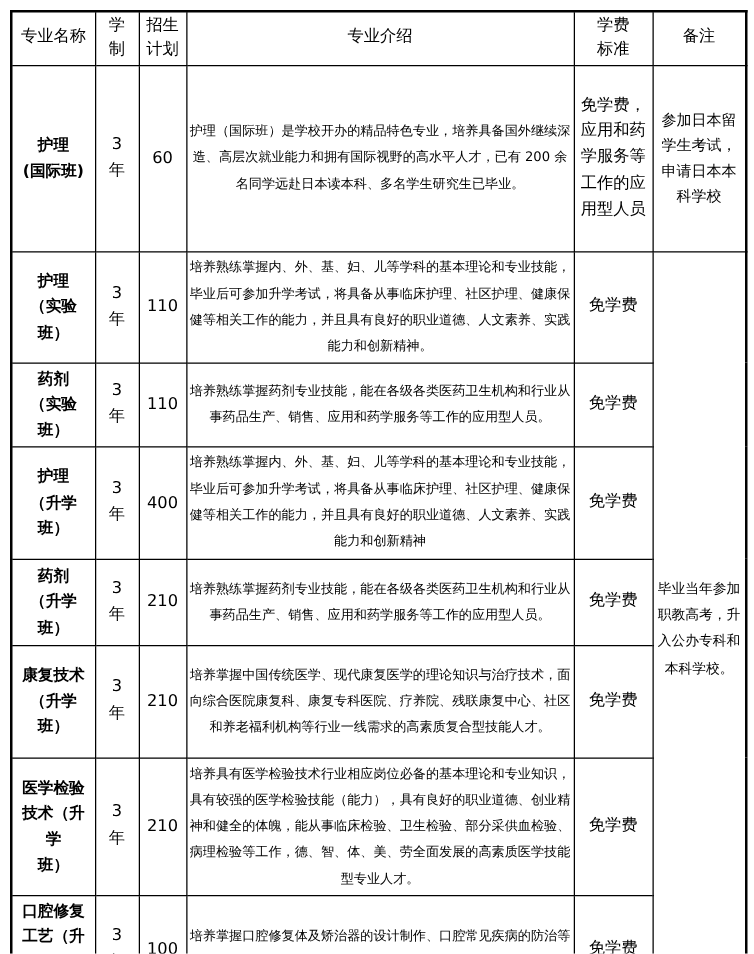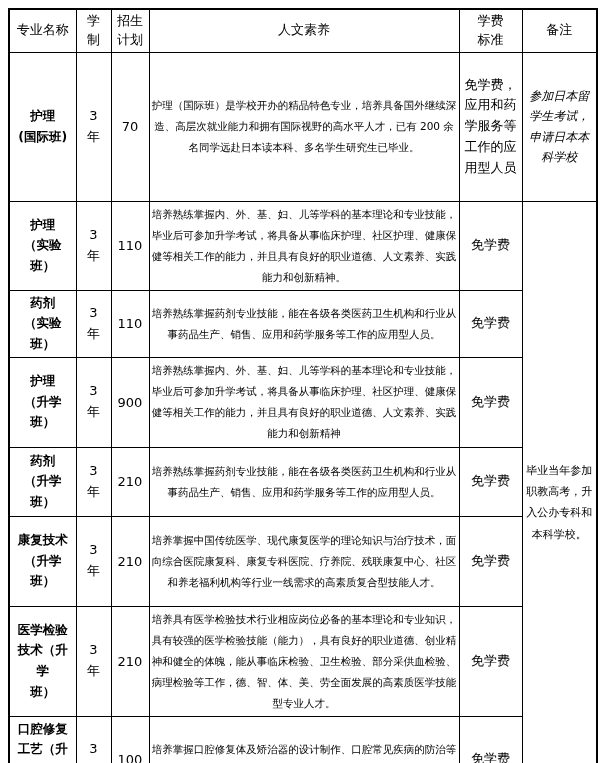--- a/index.html
+++ b/index.html
@@ -74,21 +74,20 @@
   td.tuition {
     font-size: 13px;
     line-height: 1.6;
     padding: 2px 10px;
   }
   td.remark-first {
     font-size: 12px;
     line-height: 1.7;
     text-align: justify;
     padding: 2px 6px;
-    font-style: italic;
   }
   td.remark-merged {
     font-size: 11px;
     line-height: 1.95;
     text-align: justify;
     padding: 2px 4px;
     vertical-align: middle;
   }
 </style>
 </head>
@@ -104,32 +103,32 @@
       <col style="width:63px">
       <col style="width:75px">
     </colgroup>
     <tbody>
       <tr class="hdr">
         <th class="hcell">专业名称</th>
         <th class="hcell">学
 制</th>
         <th class="hcell">招生
 计划</th>
-        <th class="hcell">人文素养</th>
+        <th class="hcell">专业介绍</th>
         <th class="hcell">学费
 标准</th>
         <th class="hcell">备注</th>
       </tr>
 
       <tr class="r1">
         <td class="major">护理
 (国际班)</td>
         <td class="duration">3
 年</td>
-        <td class="plan">70</td>
+        <td class="plan">60</td>
         <td class="intro">护理（国际班）是学校开办的精品特色专业，培养具备国外继续深造、高层次就业能力和拥有国际视野的高水平人才，已有 200 余名同学远赴日本读本科、多名学生研究生已毕业。</td>
         <td class="tuition">免学费，应用和药学服务等工作的应用型人员</td>
         <td class="remark-first">参加日本留学生考试，申请日本本科学校</td>
       </tr>
 
       <tr class="r2">
         <td class="major">护理
 （实验班）</td>
         <td class="duration">3
 年</td>
@@ -147,21 +146,21 @@
         <td class="plan">110</td>
         <td class="intro">培养熟练掌握药剂专业技能，能在各级各类医药卫生机构和行业从事药品生产、销售、应用和药学服务等工作的应用型人员。</td>
         <td class="tuition">免学费</td>
       </tr>
 
       <tr class="r4">
         <td class="major">护理
 （升学班）</td>
         <td class="duration">3
 年</td>
-        <td class="plan">900</td>
+        <td class="plan">400</td>
         <td class="intro">培养熟练掌握内、外、基、妇、儿等学科的基本理论和专业技能，毕业后可参加升学考试，将具备从事临床护理、社区护理、健康保健等相关工作的能力，并且具有良好的职业道德、人文素养、实践能力和创新精神</td>
         <td class="tuition">免学费</td>
       </tr>
 
       <tr class="r5">
         <td class="major">药剂
 （升学班）</td>
         <td class="duration">3
 年</td>
         <td class="plan">210</td>

